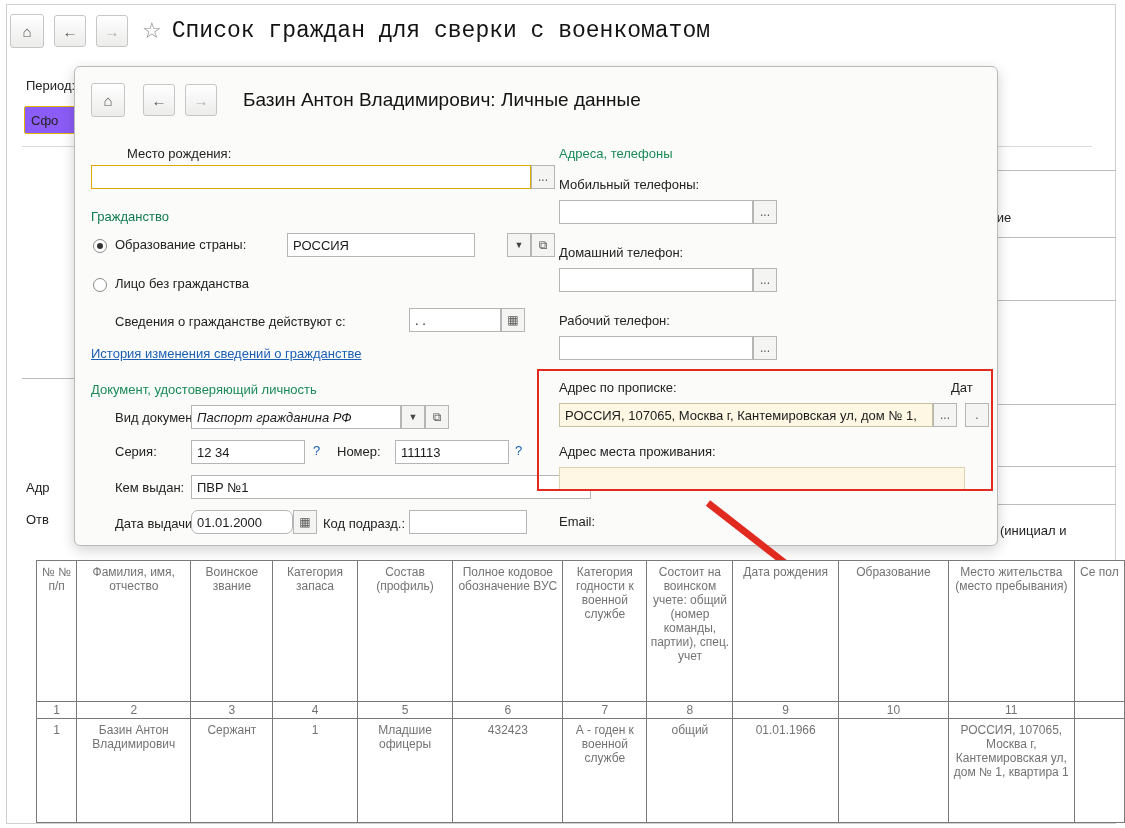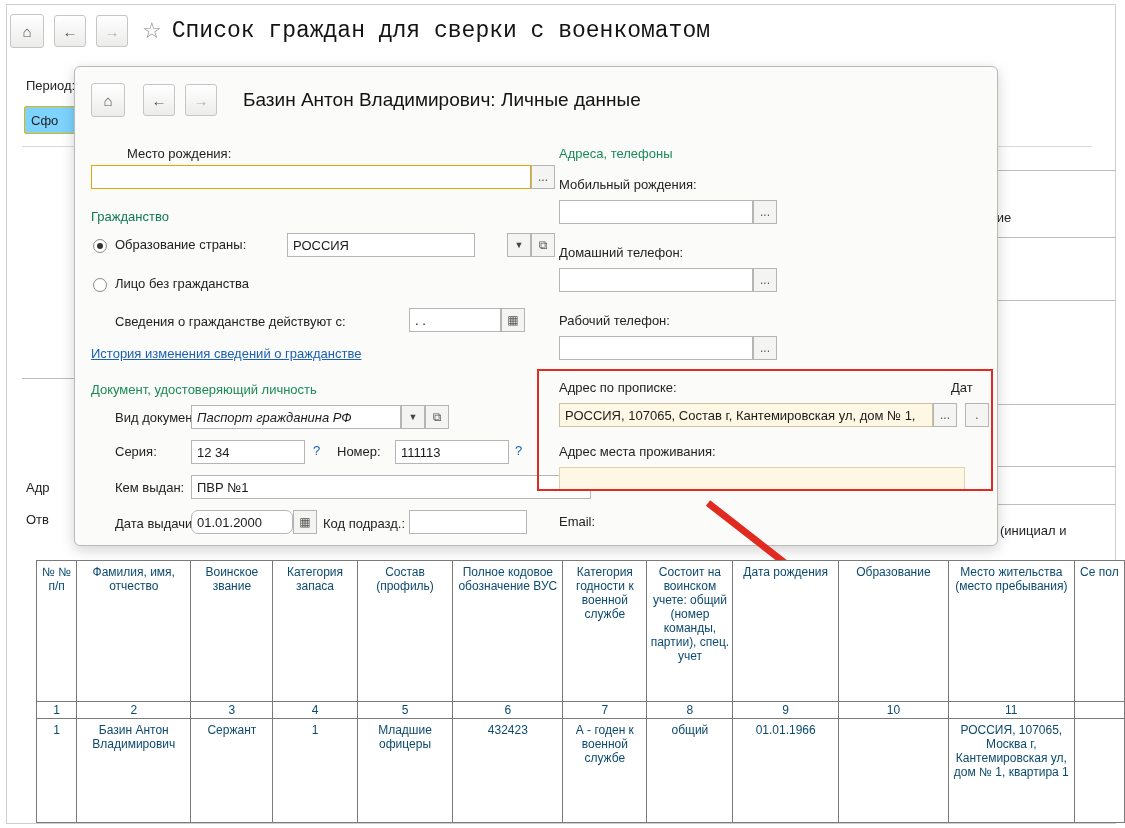--- a/index.html
+++ b/index.html
@@ -31,21 +31,21 @@
   }
   .navbtn.home{width:32px;height:32px;}
   .navbtn.disabled{color:#b0b0b0;}
   .star{color:#8a8a8a;font-size:22px;margin-left:4px;}
   .apptitle{font-size:23px;color:#131313;font-family:Liberation Mono, monospace;}
 
   
   .period-label{position:absolute;left:26px;top:78px;font-size:13px;color:#222;}
   .btn-yellow{
     position:absolute;left:24px;top:106px;width:58px;height:26px;
-    background:#7dd3fc;border:1px solid #e2b600;border-radius:2px;
+    background:#8b5cf6;border:1px solid #e2b600;border-radius:2px;
     font-size:13px;color:#222;display:flex;align-items:center;padding-left:6px;
     overflow:hidden;
   }
   .bg-sep{position:absolute;left:22px;top:146px;width:1070px;height:1px;background:#d9d9d9;}
   .bg-txt{position:absolute;font-size:13px;color:#222;}
   .bg-line{position:absolute;background:#bdbdbd;height:1px;}
 
   
   .modal{
     position:absolute;left:74px;top:66px;width:922px;height:478px;
@@ -86,21 +86,21 @@
   .caret{font-size:9px;color:#444;}
   .redbox{
     position:absolute;left:537px;top:369px;width:456px;height:122px;
     border:2px solid #e12b20;box-sizing:border-box;
   }
   .arrow-svg{position:absolute;left:700px;top:495px;}
 
   
   table.grid{
     position:absolute;left:36px;top:560px;border-collapse:collapse;
-    font-size:12px;color:#0c4a6e;background:#fff;
+    font-size:12px;color:#737373;background:#fff;
   }
   table.grid td,table.grid th{
     border:1px solid #7a7a7a;text-align:center;vertical-align:top;padding:4px 3px;
     font-weight:normal;
   }
   table.grid tr.numrow td{text-align:center;padding:1px 2px;}
 </style>
 </head>
 <body>
 
@@ -188,35 +188,35 @@
     <div class="inp" style="left:116px;top:408px;width:400px;">ПВР №1</div>
 
     <div class="lbl" style="left:40px;top:449px;">Дата выдачи:</div>
     <div class="inp" style="left:116px;top:443px;width:102px;border-radius:7px;">01.01.2000</div>
     <div class="sqbtn" style="left:218px;top:443px;">▦</div>
     <div class="lbl" style="left:248px;top:449px;">Код подразд.:</div>
     <div class="inp" style="left:334px;top:443px;width:118px;"></div>
 
     <div class="grp2" style="left:484px;top:79px;">Адреса, телефоны</div>
 
-    <div class="lbl" style="left:484px;top:110px;">Мобильный рождения:</div>
+    <div class="lbl" style="left:484px;top:110px;">Мобильный телефоны:</div>
     <div class="inp" style="left:484px;top:133px;width:194px;"></div>
     <div class="sqbtn" style="left:678px;top:133px;">...</div>
 
     <div class="lbl" style="left:484px;top:178px;">Домашний телефон:</div>
     <div class="inp" style="left:484px;top:201px;width:194px;"></div>
     <div class="sqbtn" style="left:678px;top:201px;">...</div>
 
     <div class="lbl" style="left:484px;top:246px;">Рабочий телефон:</div>
     <div class="inp" style="left:484px;top:269px;width:194px;"></div>
     <div class="sqbtn" style="left:678px;top:269px;">...</div>
 
     <div class="lbl" style="left:484px;top:313px;">Адрес по прописке:</div>
     <div class="lbl" style="left:876px;top:313px;">Дат</div>
-    <div class="inp cream" style="left:484px;top:336px;width:374px;">РОССИЯ, 107065, Состав г, Кантемировская ул, дом № 1,</div>
+    <div class="inp cream" style="left:484px;top:336px;width:374px;">РОССИЯ, 107065, Москва г, Кантемировская ул, дом № 1,</div>
     <div class="sqbtn" style="left:858px;top:336px;">...</div>
     <div class="sqbtn" style="left:890px;top:336px;">.</div>
 
     <div class="lbl" style="left:484px;top:377px;">Адрес места проживания:</div>
     <div class="inp empty-cream" style="left:484px;top:400px;width:406px;"></div>
 
     <div class="lbl" style="left:484px;top:447px;">Email:</div>
   </div>
 
   <div class="redbox"></div>

